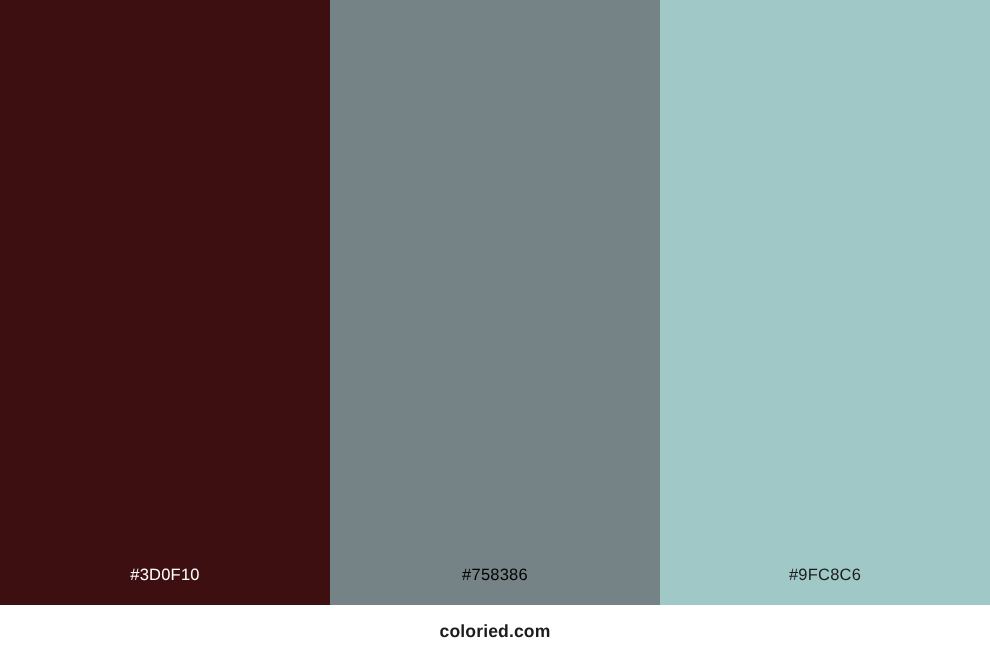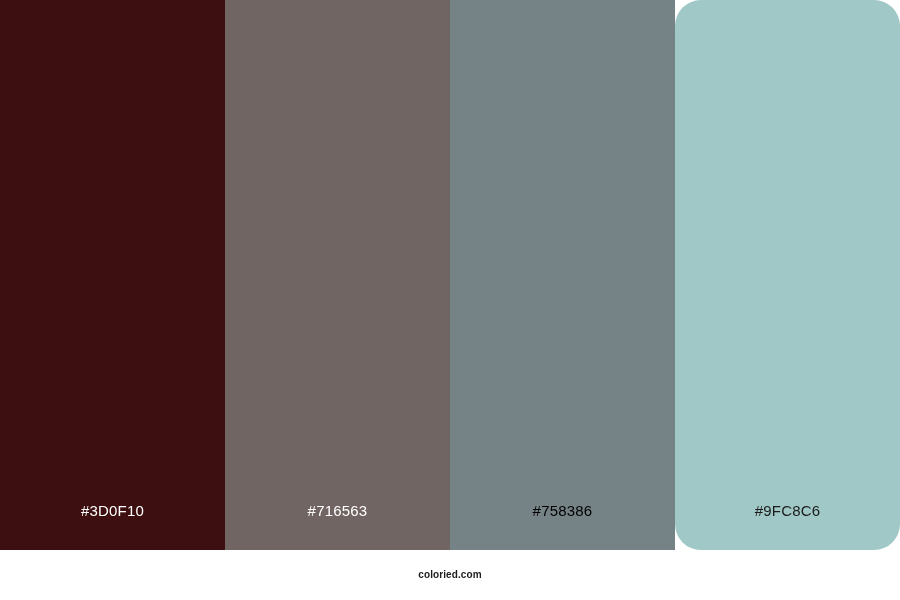--- a/index.html
+++ b/index.html
@@ -48,69 +48,66 @@
   }
 
   .swatch-label {
     display: block;
     width: 100%;
     text-align: center;
     font-size: 15px;
     font-weight: 400;
     letter-spacing: 0.2px;
     line-height: 1;
-    padding-bottom: 32px;
+    padding-bottom: 20px;
     user-select: none;
     white-space: nowrap;
   }
 
   
   #footer-bar {
     width: 900px;
     height: 50px;
     flex: 0 0 50px;
     background: #ffffff;
     display: flex;
     align-items: center;
     justify-content: center;
     position: relative;
     z-index: 2;
   }
 
   #footer-brand {
-    font-size: 10px;
+    font-size: 16px;
     font-weight: 700;
     color: #1c1c1c;
     letter-spacing: 0.1px;
     line-height: 1;
     white-space: nowrap;
     user-select: none;
   }
 </style>
 </head>
 <body>
 
 <div id="palette-page">
 
   <div id="swatch-strip" style="height: 550px; flex-basis: 550px;">
 
     <div class="swatch" style="background-color: rgb(61, 15, 16);">
       <span class="swatch-label" style="color: rgb(255, 255, 255);">#3D0F10</span>
     </div>
 
 
-    <div class="swatch" style="background-color: rgb(113, 101, 99);">
-      <span class="swatch-label" style="color: rgb(255, 255, 255);">#716563</span>
-    </div>
 
     <div class="swatch" style="background-color: rgb(117, 131, 134);">
       <span class="swatch-label" style="color: #000000;">#758386</span>
     </div>
 
-    <div class="swatch" style="background-color: rgb(159, 200, 198); border-radius: 26px;">
+    <div class="swatch" style="background-color: rgb(159, 200, 198);">
       <span class="swatch-label" style="color: rgb(28, 28, 28);">#9FC8C6</span>
     </div>
 
   </div>
 
   <div id="footer-bar" style="height: 50px; flex-basis: 50px;">
     <span id="footer-brand" style="color: rgb(28, 28, 28);">coloried.com</span>
   </div>
 
 </div>

